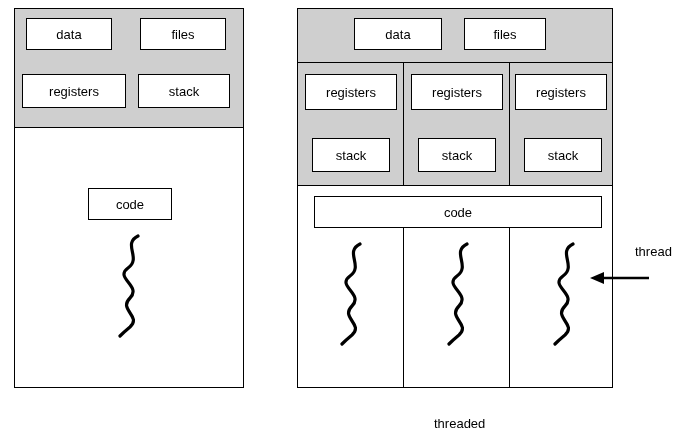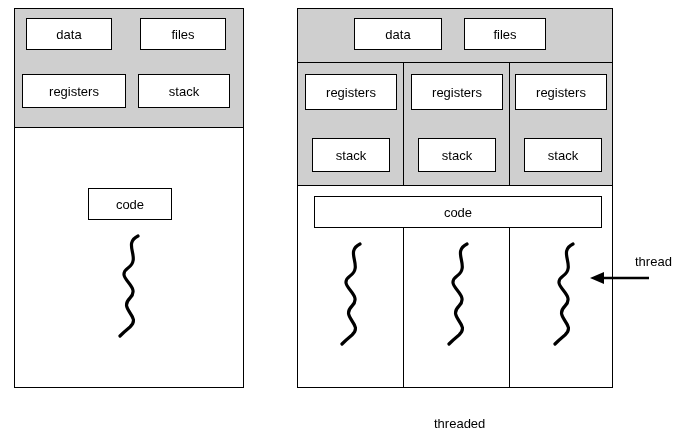--- a/index.html
+++ b/index.html
@@ -163,17 +163,17 @@
       <path d="M30 4 C14 12, 34 26, 20 36 C6 46, 34 54, 22 66 C10 78, 34 84, 22 95 C16 100, 14 102, 12 104" fill="none" stroke="#000000" stroke-width="3.2" stroke-linecap="round"></path>
     </svg>
   </div>
 
   <div class="arrow" style="left:588px; top:268px;">
     <svg width="62" height="20" viewBox="0 0 62 20">
       <line x1="61" y1="10" x2="14" y2="10" stroke="#000000" stroke-width="2.5"></line>
       <polygon points="2,10 16,4 16,16" fill="#000000"></polygon>
     </svg>
   </div>
-  <div class="label-plain" style="left:635px; top:255px;">thread</div>
+  <div class="label-plain" style="left:635px; top:245px;">thread</div>
 
   <div class="label-plain" style="left:434px; top:417px;">threaded</div>
 
 </div>
 
 </body></html>

